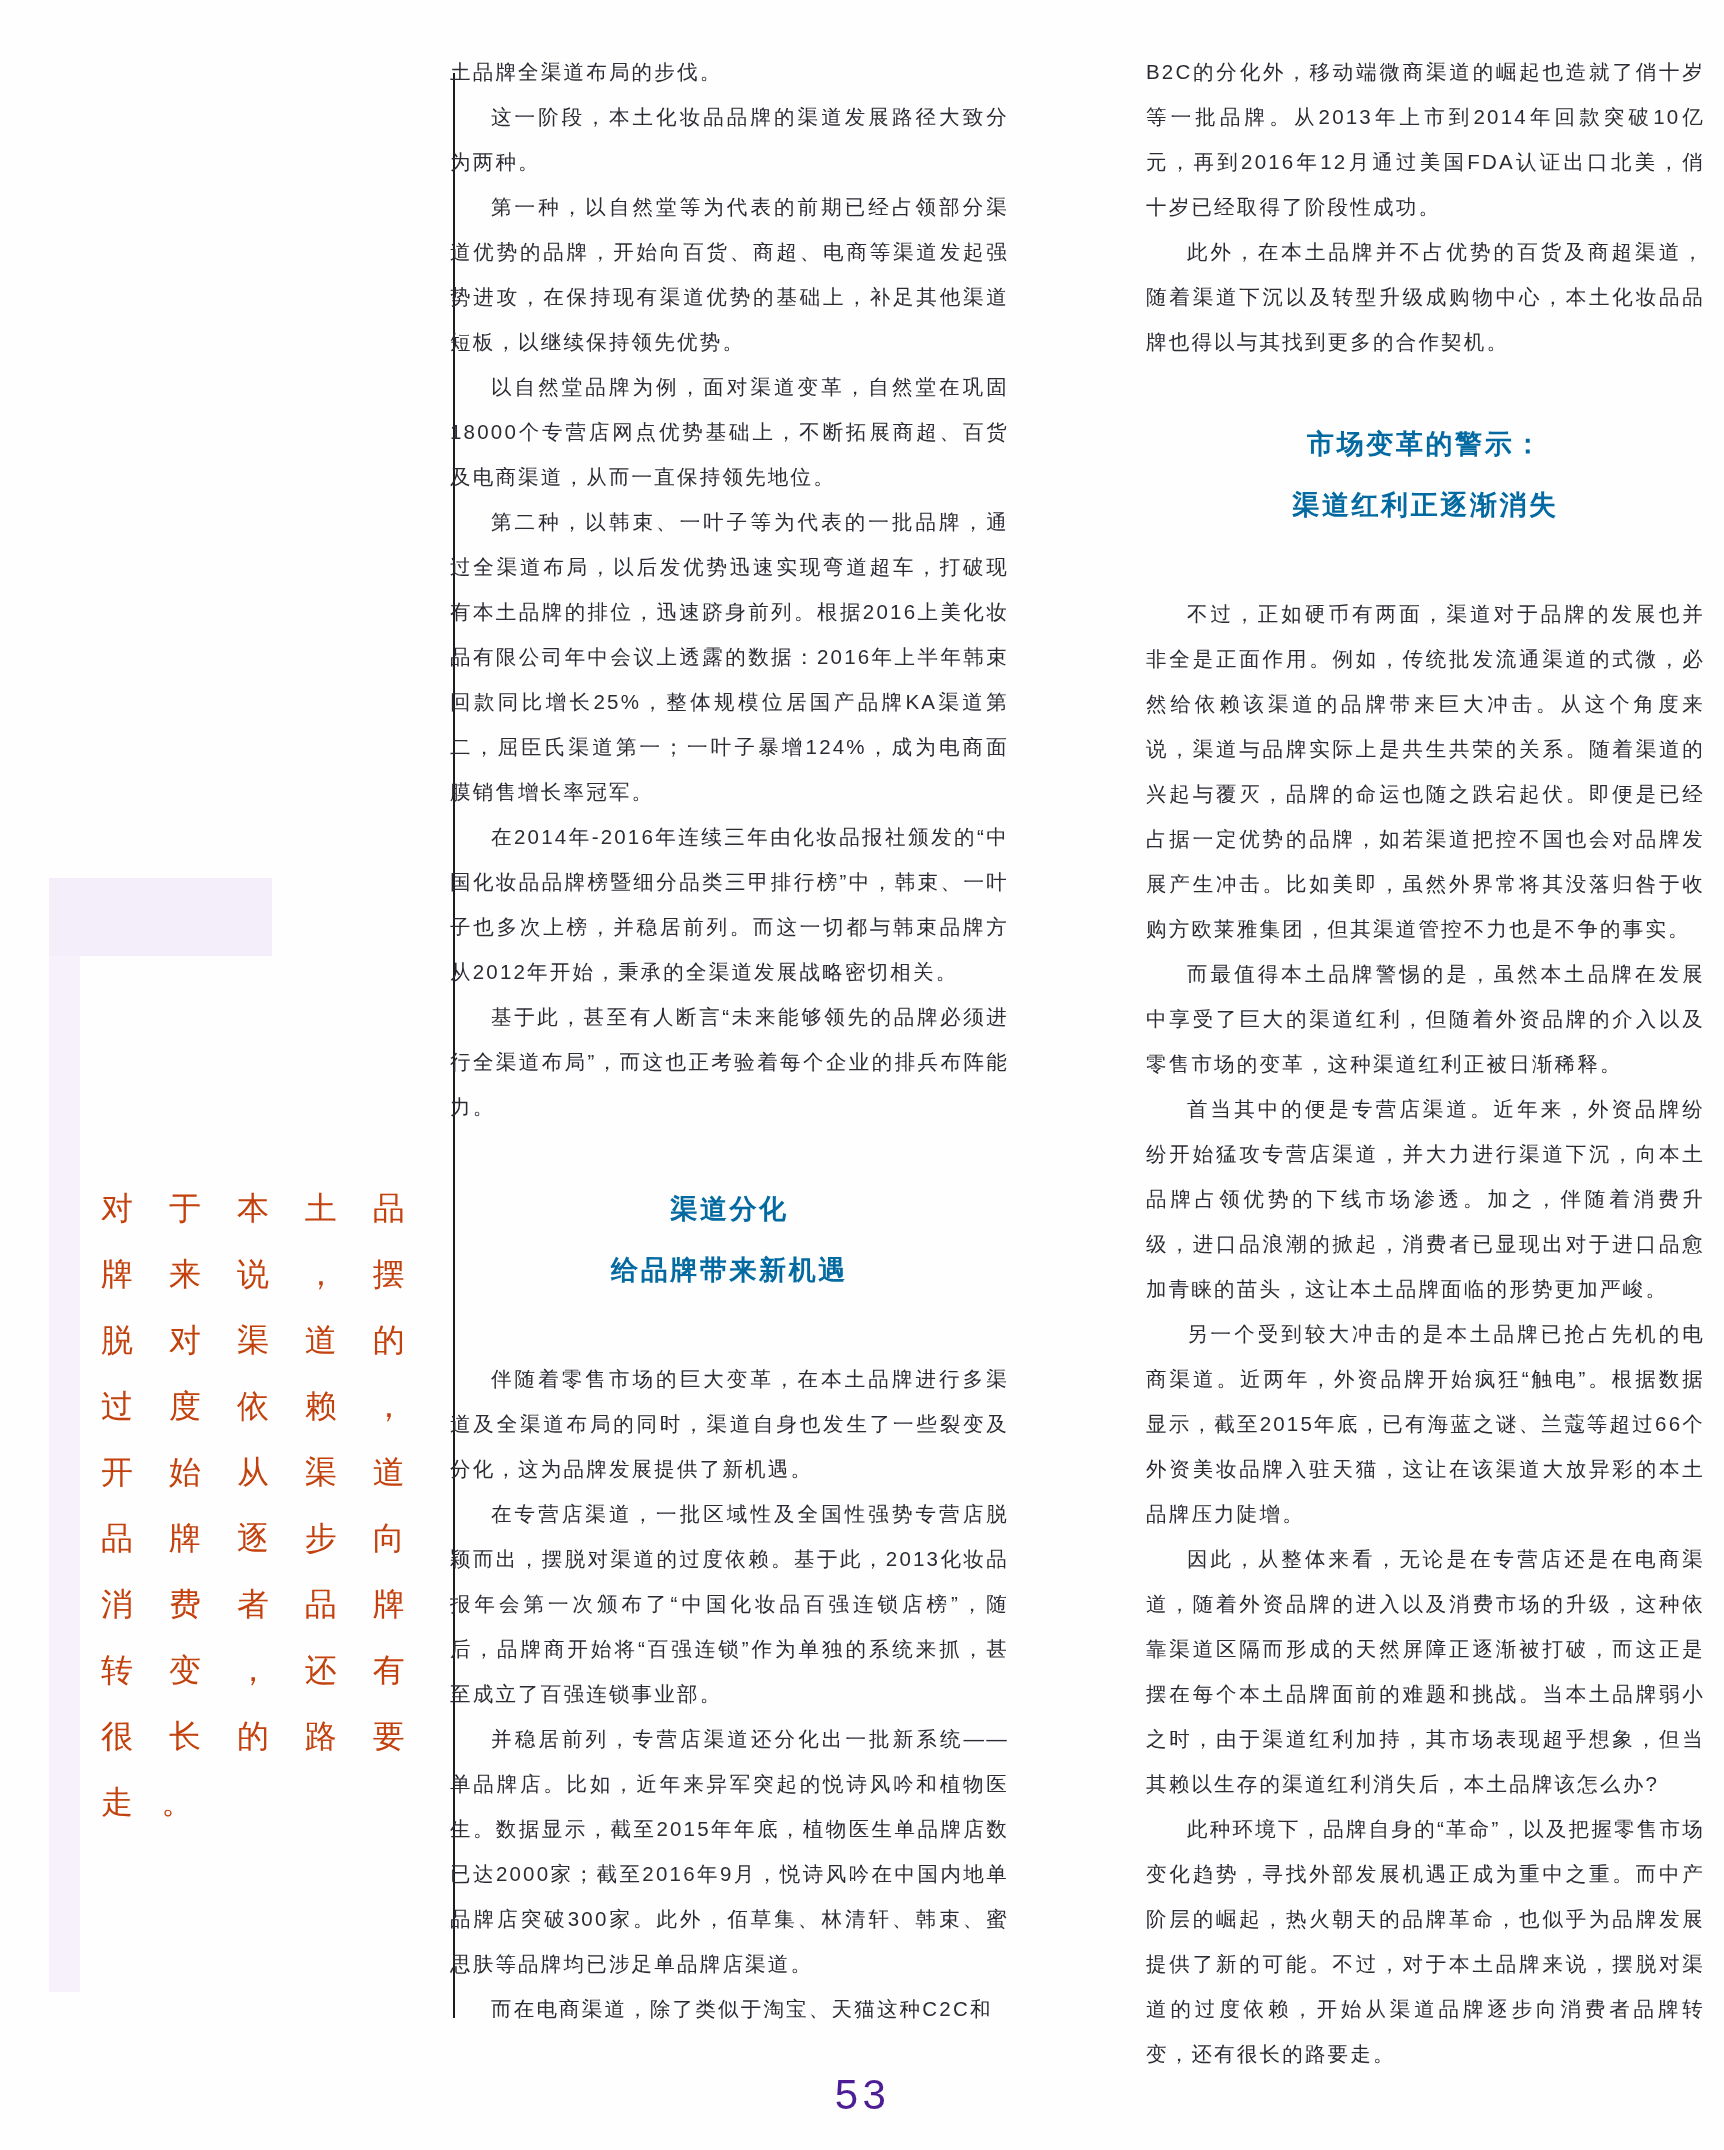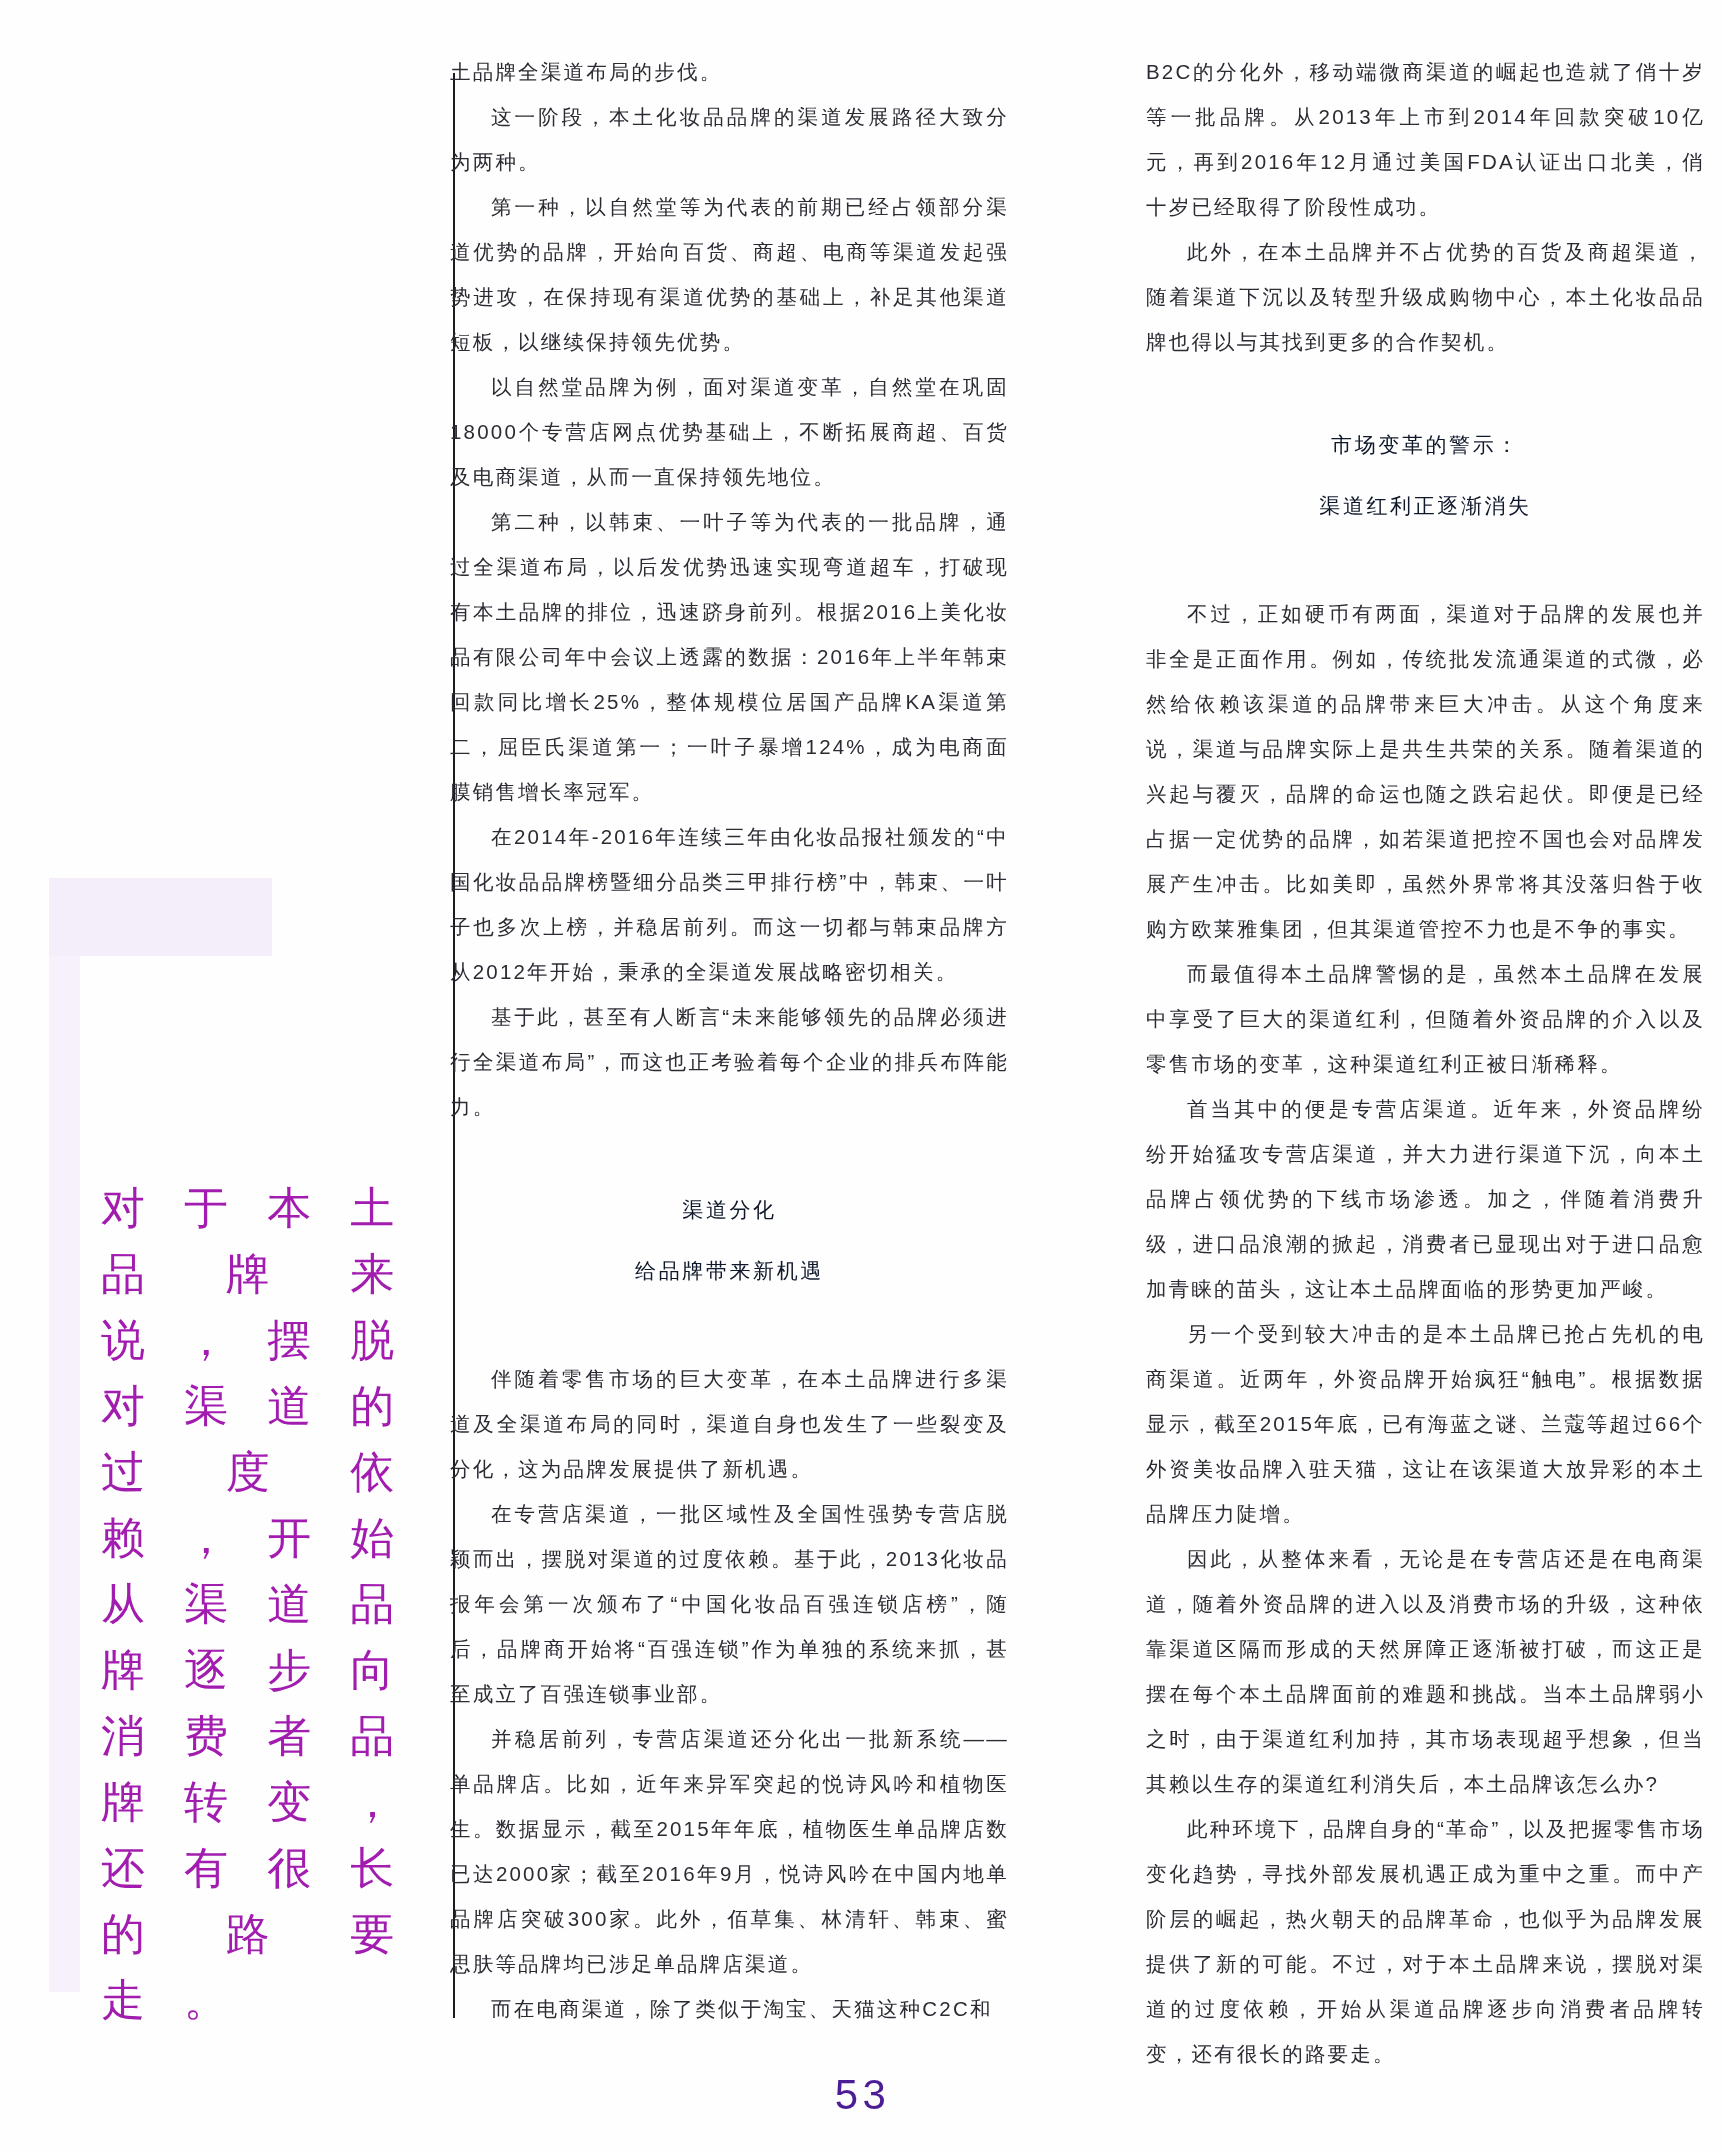--- a/index.html
+++ b/index.html
@@ -16,39 +16,39 @@
   .wm-a{left:49px;top:878px;width:223px;height:78px;background:#f3eef9;}
   .wm-b{left:49px;top:956px;width:31px;height:1036px;background:#f6f1fa;}
   
   .rule{
     position:absolute;left:453px;top:73px;width:2.2px;height:1945px;
     background:#1b1b22;
   }
   
   .pull-quote{
     position:absolute;left:101px;top:1175px;width:332px;
-    font-size:44px;line-height:66px;letter-spacing:0.88em;
-    text-align:justify;color:#a21caf;
+    font-size:32px;line-height:66px;letter-spacing:0.88em;
+    text-align:justify;color:#c2410c;
   }
   
   .col{
     position:absolute;top:49px;width:559px;
     font-size:20.5px;line-height:45px;letter-spacing:2.2px;
     text-align:justify;
   }
   .col-left{left:450px;}
   .col-right{left:1118px;margin-left:28px;}
   .col p{margin:0;text-indent:2em;}
   .col p.cont{text-indent:0;}
   .heading{
     margin:50px 0 55px;
     text-align:center;
-    color:#0f172a;
-    font-size:21px;line-height:61px;letter-spacing:2.6px;
-    font-weight:400;
+    color:#0369a1;
+    font-size:27px;line-height:61px;letter-spacing:2.6px;
+    font-weight:700;
     text-indent:0;
   }
   .page-number{
     position:absolute;left:812px;top:2071px;width:101px;
     text-align:center;
     font-size:42px;letter-spacing:4.4px;color:#4c1d95;
   }
 </style>
 </head>
 <body>

